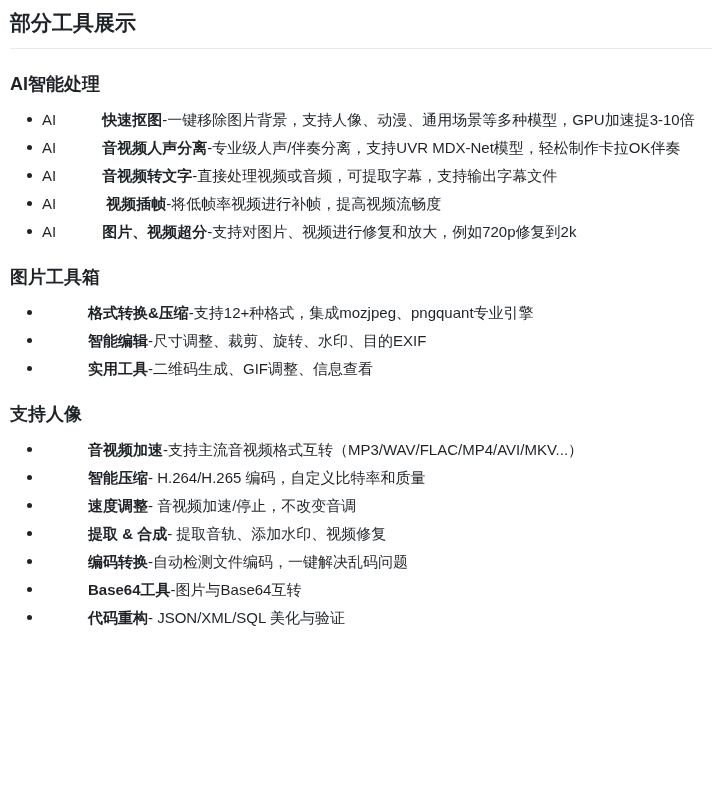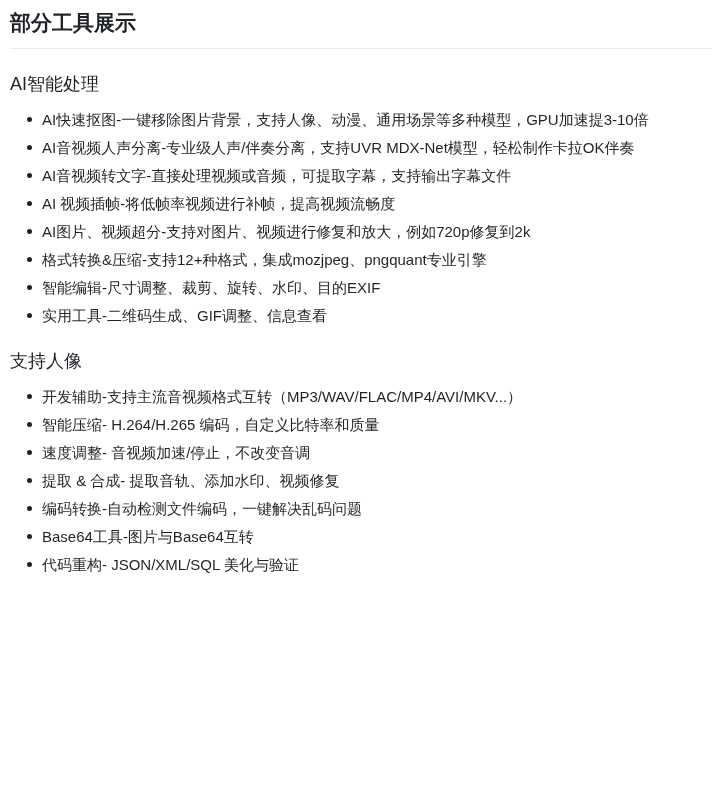--- a/index.html
+++ b/index.html
@@ -20,21 +20,21 @@
     font-size: 21px;
     line-height: 26px;
     font-weight: 700;
     margin: 0 0 14px 0;
     padding: 2px 0 12px 0;
     border-bottom: 1px solid #e8eaec;
   }
   h2.section-heading {
     font-size: 18px;
     line-height: 22px;
-    font-weight: 400;
+    font-weight: 700;
     margin: 24px 0 15px 0;
   }
   ul.feature-list {
     list-style: none;
     margin: 0 0 8px 0;
     padding: 0 0 0 32px;
   }
   ul.feature-list li {
     position: relative;
     font-size: 15px;
@@ -45,48 +45,50 @@
     position: absolute;
     left: -15px;
     top: 7px;
     width: 5px;
     height: 5px;
     border-radius: 50%;
     background: #1f2328;
     display: inline-block;
   }
   .lead-bold {
-    font-weight: 400;
+    font-weight: 700;
+    padding-left: 46px;
   }
   .item-pre, .item-rest {
     font-weight: 400;
   }
 </style>
 </head>
 <body>
 
 <div class="page">
   <h1 class="doc-title">部分工具展示</h1>
   <div id="sections">
       <h2 class="section-heading">AI智能处理</h2>
       <ul class="feature-list">
         <li><span class="bullet"></span><span class="item-pre">AI</span><span class="lead-bold">快速抠图</span><span class="item-rest">-一键移除图片背景，支持人像、动漫、通用场景等多种模型，GPU加速提3-10倍</span></li>
         <li><span class="bullet"></span><span class="item-pre">AI</span><span class="lead-bold">音视频人声分离</span><span class="item-rest">-专业级人声/伴奏分离，支持UVR MDX-Net模型，轻松制作卡拉OK伴奏</span></li>
         <li><span class="bullet"></span><span class="item-pre">AI</span><span class="lead-bold">音视频转文字</span><span class="item-rest">-直接处理视频或音频，可提取字幕，支持输出字幕文件</span></li>
         <li><span class="bullet"></span><span class="item-pre">AI </span><span class="lead-bold">视频插帧</span><span class="item-rest">-将低帧率视频进行补帧，提高视频流畅度</span></li>
         <li><span class="bullet"></span><span class="item-pre">AI</span><span class="lead-bold">图片、视频超分</span><span class="item-rest">-支持对图片、视频进行修复和放大，例如720p修复到2k</span></li>
       </ul>
+      <h2 class="section-heading">图片工具箱</h2>
       <ul class="feature-list">
         <li><span class="bullet"></span><span class="lead-bold">格式转换&amp;压缩</span><span class="item-rest">-支持12+种格式，集成mozjpeg、pngquant专业引擎</span></li>
         <li><span class="bullet"></span><span class="lead-bold">智能编辑</span><span class="item-rest">-尺寸调整、裁剪、旋转、水印、目的EXIF</span></li>
         <li><span class="bullet"></span><span class="lead-bold">实用工具</span><span class="item-rest">-二维码生成、GIF调整、信息查看</span></li>
       </ul>
       <h2 class="section-heading">支持人像</h2>
       <ul class="feature-list">
-        <li><span class="bullet"></span><span class="lead-bold">开发辅助</span><span class="item-rest">-支持主流音视频格式互转（MP3/WAV/FLAC/MP4/AVI/MKV...）</span></li>
+        <li><span class="bullet"></span><span class="lead-bold">音视频加速</span><span class="item-rest">-支持主流音视频格式互转（MP3/WAV/FLAC/MP4/AVI/MKV...）</span></li>
         <li><span class="bullet"></span><span class="lead-bold">智能压缩</span><span class="item-rest">- H.264/H.265 编码，自定义比特率和质量</span></li>
         <li><span class="bullet"></span><span class="lead-bold">速度调整</span><span class="item-rest">- 音视频加速/停止，不改变音调</span></li>
         <li><span class="bullet"></span><span class="lead-bold">提取 &amp; 合成</span><span class="item-rest">- 提取音轨、添加水印、视频修复</span></li>
       </ul>
       <ul class="feature-list">
         <li><span class="bullet"></span><span class="lead-bold">编码转换</span><span class="item-rest">-自动检测文件编码，一键解决乱码问题</span></li>
         <li><span class="bullet"></span><span class="lead-bold">Base64工具</span><span class="item-rest">-图片与Base64互转</span></li>
         <li><span class="bullet"></span><span class="lead-bold">代码重构</span><span class="item-rest">- JSON/XML/SQL 美化与验证</span></li>
       </ul>
     </div>

